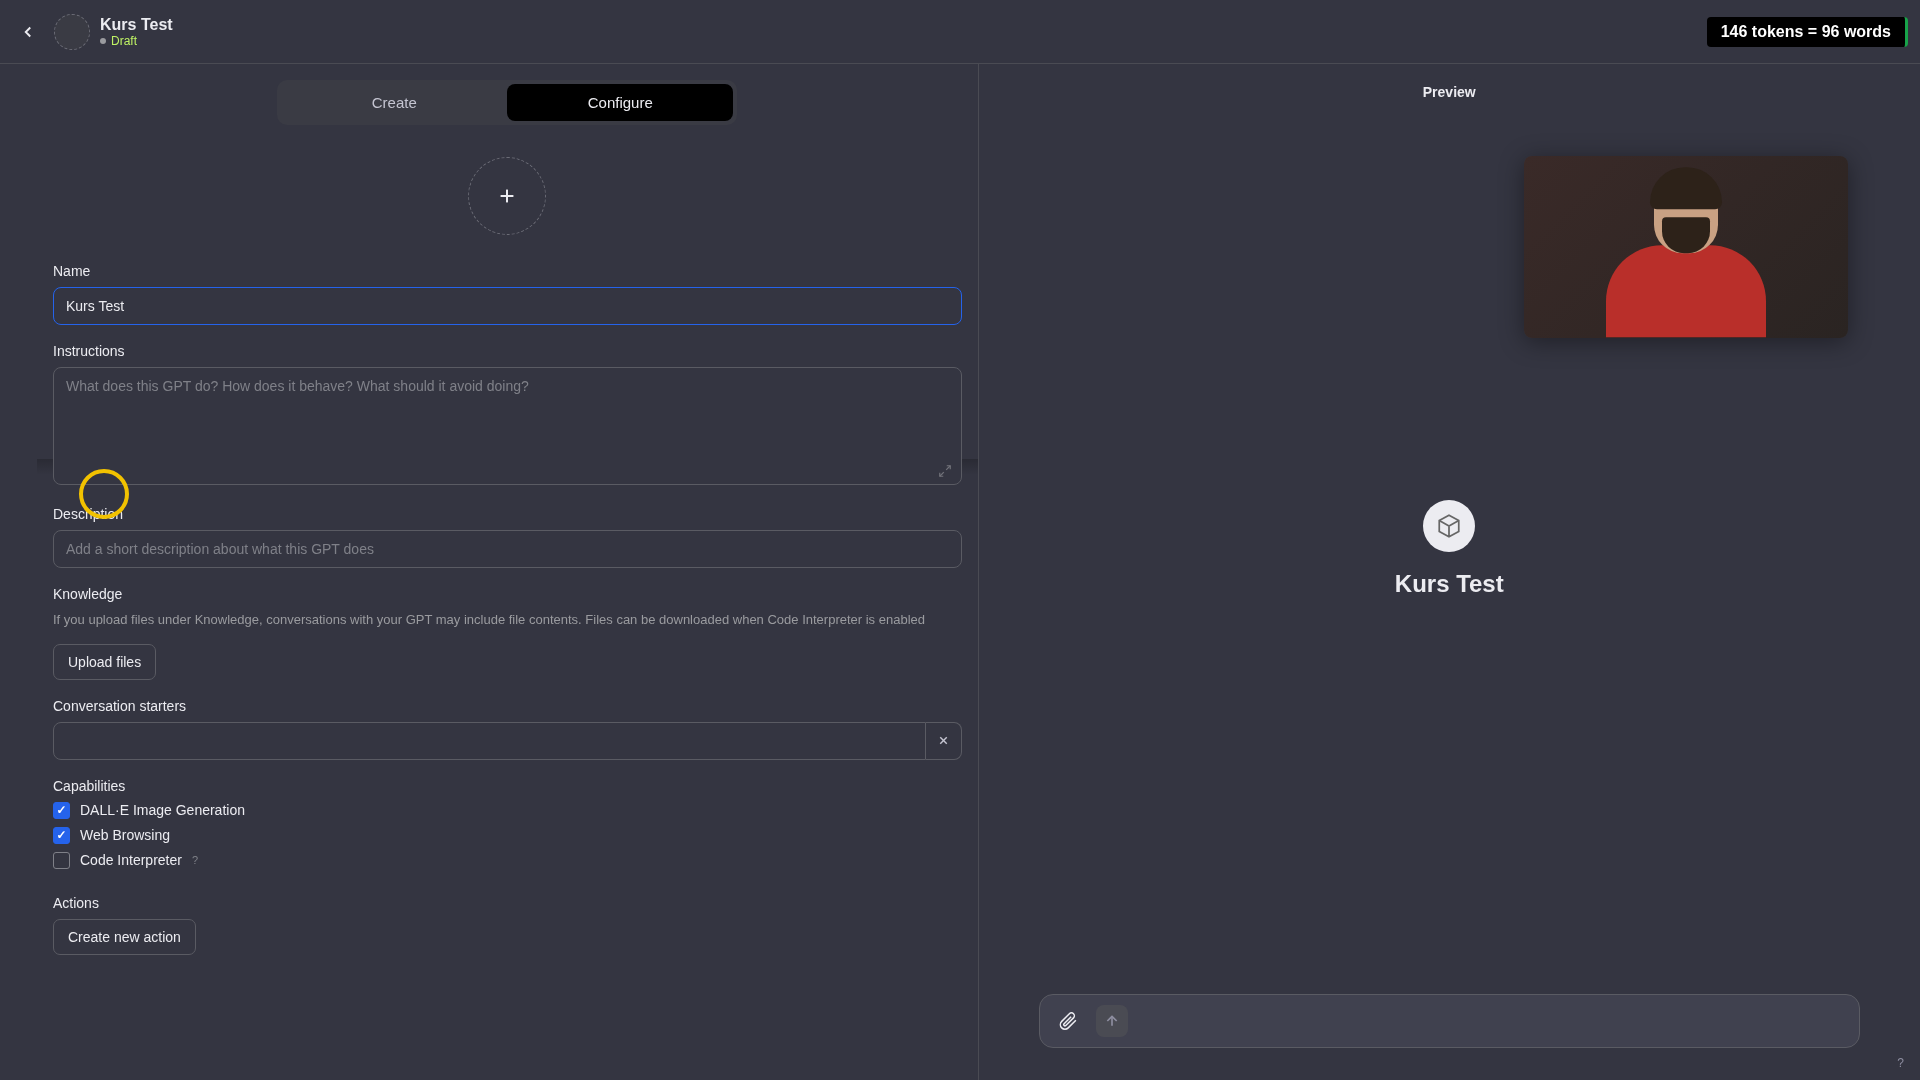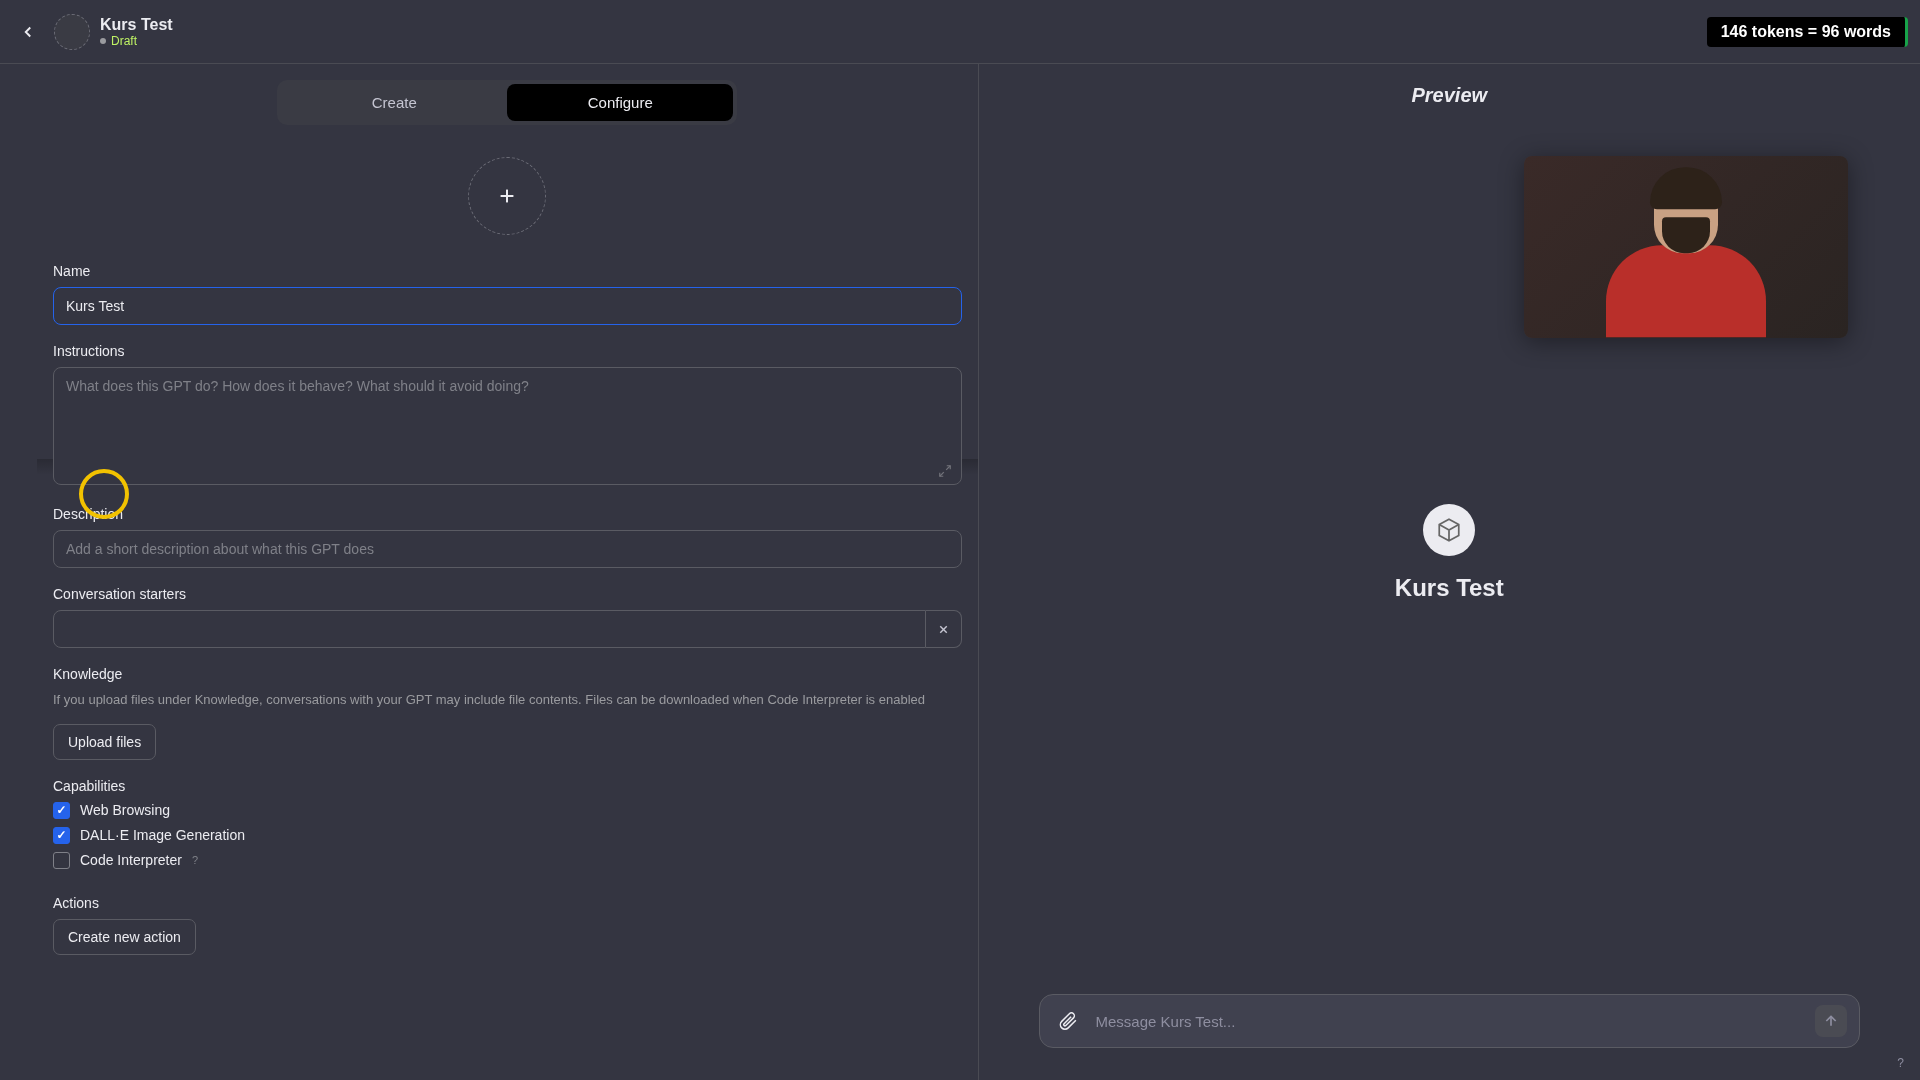--- a/index.html
+++ b/index.html
@@ -156,25 +156,24 @@
   display: flex; align-items: center; justify-content: center; cursor: pointer;
 }
 .checkbox.checked { background: #2563eb; border-color: #2563eb; }
 .checkbox.checked::after { content: "✓"; color: #fff; font-size: 12px; font-weight: bold; }
 .checkbox-label { font-size: 14px; color: #ececf1; }
 .info-dot { font-size: 11px; color: #7f8088; }
 
 
 .preview-header {
   text-align: center;
-  font-size: 20px;
+  font-size: 14px;
   font-weight: 600;
   padding: 20px 0;
   color: #ececf1;
-  font-style: italic;
 }
 .preview-center {
   flex: 1;
   display: flex;
   flex-direction: column;
   align-items: center;
   justify-content: center;
   gap: 18px;
 }
 .preview-icon {
@@ -325,47 +324,47 @@
           </svg>
       </div>
     </div>
 
     <div class="form-section">
       <div class="field-label">Description</div>
       <input class="text-input" placeholder="Add a short description about what this GPT does" style="">
     </div>
 
     <div class="form-section">
+      <div class="field-label">Knowledge</div>
+      <div class="knowledge-desc">If you upload files under Knowledge, conversations with your GPT may include file contents. Files can be downloaded when Code Interpreter is enabled</div>
+      <button class="btn">Upload files</button>
+    </div>
+
+    <div class="form-section">
       <div class="field-label">Conversation starters</div>
       <div class="starter-row">
         <input class="text-input" style="">
         <div class="starter-delete">
           <svg width="13" height="13" viewBox="0 0 24 24" fill="none" stroke="#c5c5d2" stroke-width="2.5">
               <line x1="18" y1="6" x2="6" y2="18"></line>
               <line x1="6" y1="6" x2="18" y2="18"></line>
             </svg>
         </div>
       </div>
     </div>
 
     <div class="form-section">
-      <div class="field-label">Knowledge</div>
-      <div class="knowledge-desc">If you upload files under Knowledge, conversations with your GPT may include file contents. Files can be downloaded when Code Interpreter is enabled</div>
-      <button class="btn">Upload files</button>
-    </div>
-
-    <div class="form-section">
       <div class="field-label">Capabilities</div>
       <div class="checkbox-row">
         <div class="checkbox checked"></div>
-        <span class="checkbox-label">Web Browsing</span>
+        <span class="checkbox-label">DALL·E Image Generation</span>
       </div>
       <div class="checkbox-row">
         <div class="checkbox checked"></div>
-        <span class="checkbox-label">DALL·E Image Generation</span>
+        <span class="checkbox-label">Web Browsing</span>
       </div>
       <div class="checkbox-row">
         <div class="checkbox"></div>
         <span class="checkbox-label">Code Interpreter</span>
         <span class="info-dot">?</span>
       </div>
     </div>
 
     <div class="form-section">
       <div class="field-label">Actions</div>
@@ -385,21 +384,20 @@
       <div class="preview-title">Kurs Test</div>
     </div>
 
     <div class="chat-input-wrap">
       <div class="chat-input">
         <div class="attach-icon">
           <svg width="20" height="20" viewBox="0 0 24 24" fill="none" stroke="#ececf1" stroke-width="1.8">
               <path d="M21.44 11.05l-9.19 9.19a5.5 5.5 0 0 1-7.78-7.78l9.19-9.19a3.5 3.5 0 0 1 4.95 4.95l-9.2 9.19a1.5 1.5 0 0 1-2.12-2.12l8.49-8.48"></path>
             </svg>
         </div>
-        <input class="chat-field" placeholder="Message Kurs Test..." style="">
         <div class="send-btn">
           <svg width="16" height="16" viewBox="0 0 24 24" fill="none" stroke="#8e8ea0" stroke-width="2.5">
               <line x1="12" y1="19" x2="12" y2="5"></line>
               <polyline points="5 12 12 5 19 12"></polyline>
             </svg>
         </div>
       </div>
     </div>
 
     <div class="help">?</div>

